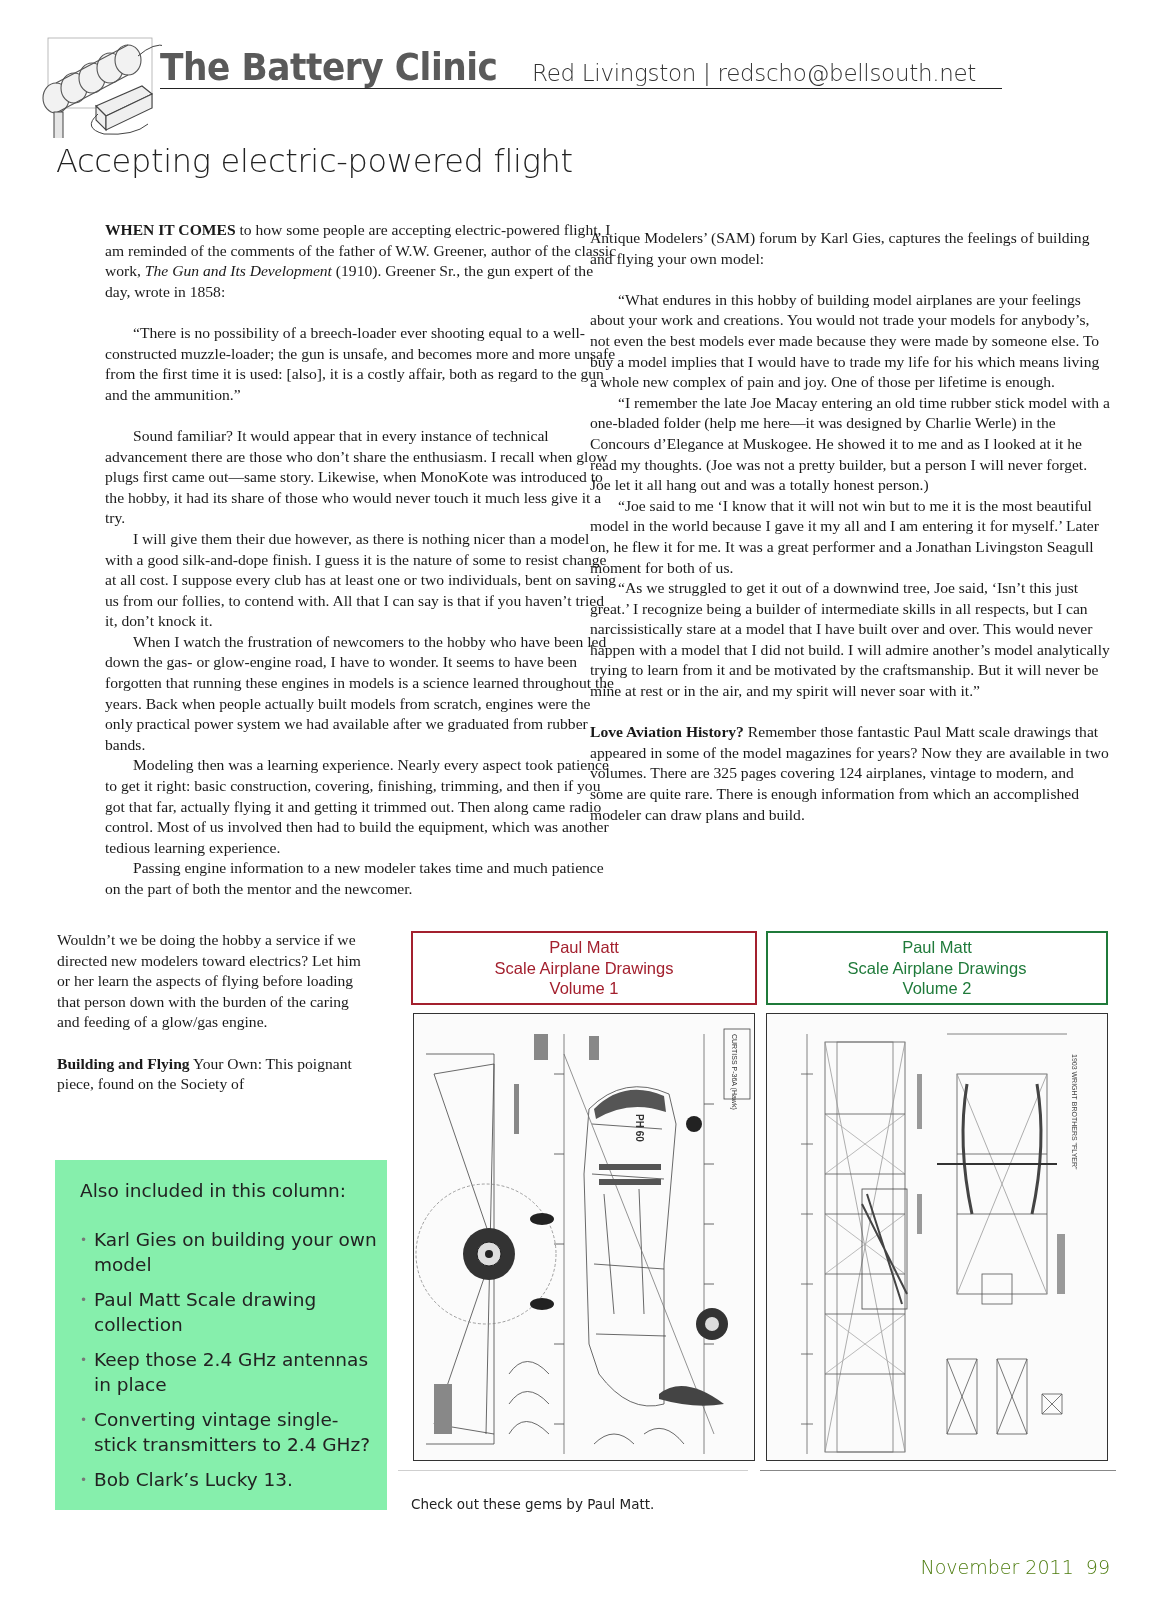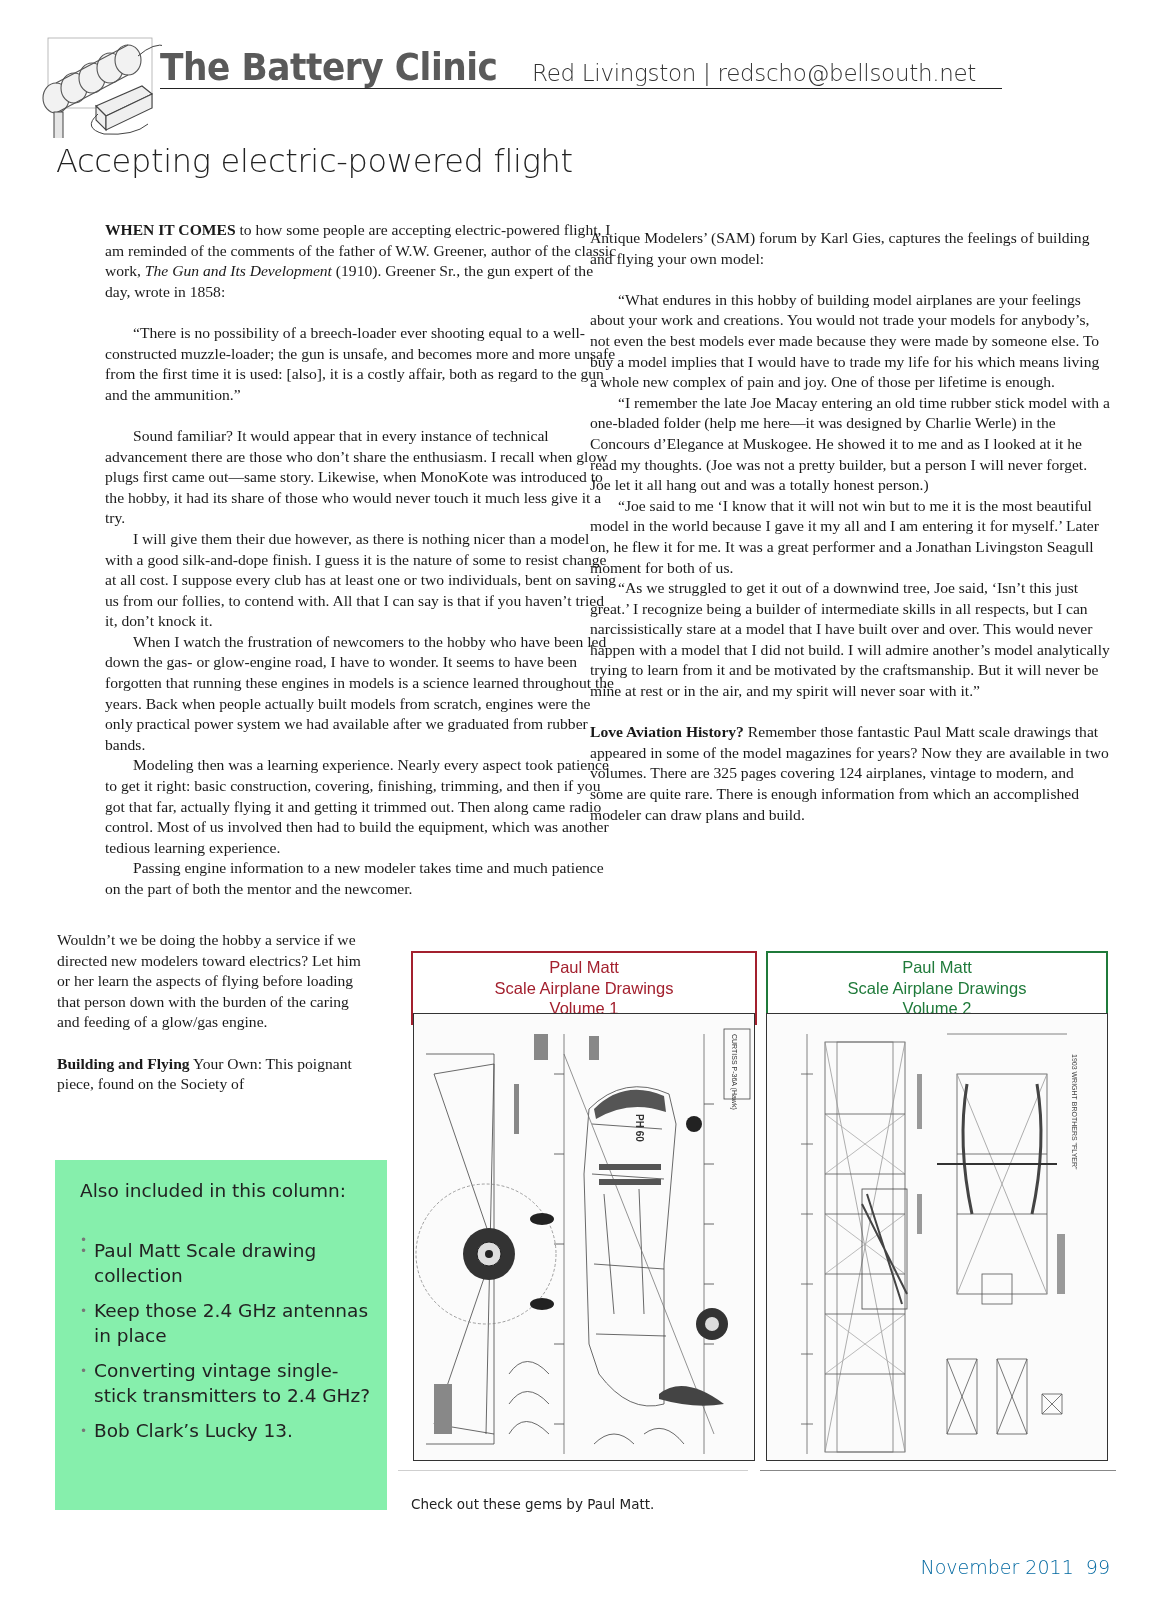--- a/index.html
+++ b/index.html
@@ -24,30 +24,30 @@
   .right-col { left: 590px; top: 228px; width: 520px; }
 
   
   .sidebar { position: absolute; left: 55px; top: 1160px; width: 332px; height: 350px; background: #86efac; }
   .sidebar-heading { position: absolute; left: 25px; top: 20px; font-family: "DejaVu Sans", sans-serif; font-size: 18.5px; color: #222; }
   .sidebar-list { position: absolute; left: 25px; top: 68px; width: 300px; margin: 0; padding: 0; list-style: none; }
   .sidebar-list li { position: relative; padding-left: 14px; font-family: "DejaVu Sans", sans-serif; font-size: 18.5px; line-height: 24.5px; color: #222; margin-bottom: 11px; }
   .sidebar-list li .bullet { position: absolute; left: 0; top: 0; font-size: 12px; color: #777; }
 
   
-  .vol-box { position: absolute; top: 931px; height: 70px; border: 2px solid; display: flex; flex-direction: column; align-items: center; justify-content: center; font-family: "Liberation Sans", sans-serif; font-size: 16.5px; line-height: 20.5px; background: #fff; margin-top: 20px; }
+  .vol-box { position: absolute; top: 931px; height: 70px; border: 2px solid; display: flex; flex-direction: column; align-items: center; justify-content: center; font-family: "Liberation Sans", sans-serif; font-size: 16.5px; line-height: 20.5px; background: #fff; }
   .vol1-box { left: 411px; width: 342px; }
   .vol2-box { left: 766px; width: 338px; }
   .drawing { position: absolute; top: 1013px; height: 446px; border: 1.5px solid #333; background: #fbfbfb; overflow: hidden; }
   .drawing1 { left: 413px; width: 340px; }
   .drawing2 { left: 766px; width: 340px; }
   .drawing svg { width: 100%; height: 100%; display: block; }
   .img-rule { position: absolute; top: 1470px; height: 1px; background: #cfcfcf; }
   .caption { position: absolute; left: 411px; top: 1496px; font-family: "DejaVu Sans", sans-serif; font-size: 13.5px; color: #222; }
-  .folio { position: absolute; right: 58px; top: 1556px; font-family: "DejaVu Sans", sans-serif; font-weight: 300; font-size: 19px; color: #0369a1; }
+  .folio { position: absolute; right: 58px; top: 1556px; font-family: "DejaVu Sans", sans-serif; font-weight: 300; font-size: 19px; color: #4d7c0f; }
 </style>
 </head>
 <body>
 
 <div class="logo">
   <svg viewBox="0 0 128 110" width="128" height="110">
     <rect x="14" y="10" width="104" height="70" fill="none" stroke="#aaa" stroke-width="0.8"></rect>
     <g fill="#f2f2f2" stroke="#555" stroke-width="1.1">
       <ellipse cx="22" cy="70" rx="13" ry="15"></ellipse>
       <ellipse cx="40" cy="60" rx="13" ry="15"></ellipse>
@@ -102,21 +102,21 @@
   <p class="ind">“Joe said to me ‘I know that it will not win but to me it is the most beautiful model in the world because I gave it my all and I am entering it for myself.’ Later on, he flew it for me. It was a great performer and a Jonathan Livingston Seagull moment for both of us.</p>
   <p class="ind">“As we struggled to get it out of a downwind tree, Joe said, ‘Isn’t this just great.’ I recognize being a builder of intermediate skills in all respects, but I can narcissistically stare at a model that I have built over and over. This would never happen with a model that I did not build. I will admire another’s model analytically trying to learn from it and be motivated by the craftsmanship. But it will never be mine at rest or in the air, and my spirit will never soar with it.”</p>
   <p class="gap">
     <b>Love Aviation History?</b><span> Remember those fantastic Paul Matt scale drawings that appeared in some of the model magazines for years? Now they are available in two volumes. There are 325 pages covering 124 airplanes, vintage to modern, and some are quite rare. There is enough information from which an accomplished modeler can draw plans and build.</span>
   </p>
 </div>
 
 <div class="sidebar">
   <div class="sidebar-heading">Also included in this column:</div>
   <ul class="sidebar-list">
-    <li><span class="bullet">•</span></li>
+    <li><span class="bullet">•</span><span>Karl Gies on building your own model</span></li>
     <li><span class="bullet">•</span><span>Paul Matt Scale drawing collection</span></li>
     <li><span class="bullet">•</span><span>Keep those 2.4 GHz antennas in place</span></li>
     <li><span class="bullet">•</span><span>Converting vintage single-stick transmitters to 2.4 GHz?</span></li>
     <li><span class="bullet">•</span><span>Bob Clark’s Lucky 13.</span></li>
   </ul>
 </div>
 
 <div class="vol-box vol1-box" id="vol1" style="color: rgb(163, 32, 46); border-color: rgb(163, 32, 46);">
   <div>Paul Matt</div>
   <div>Scale Airplane Drawings</div>

